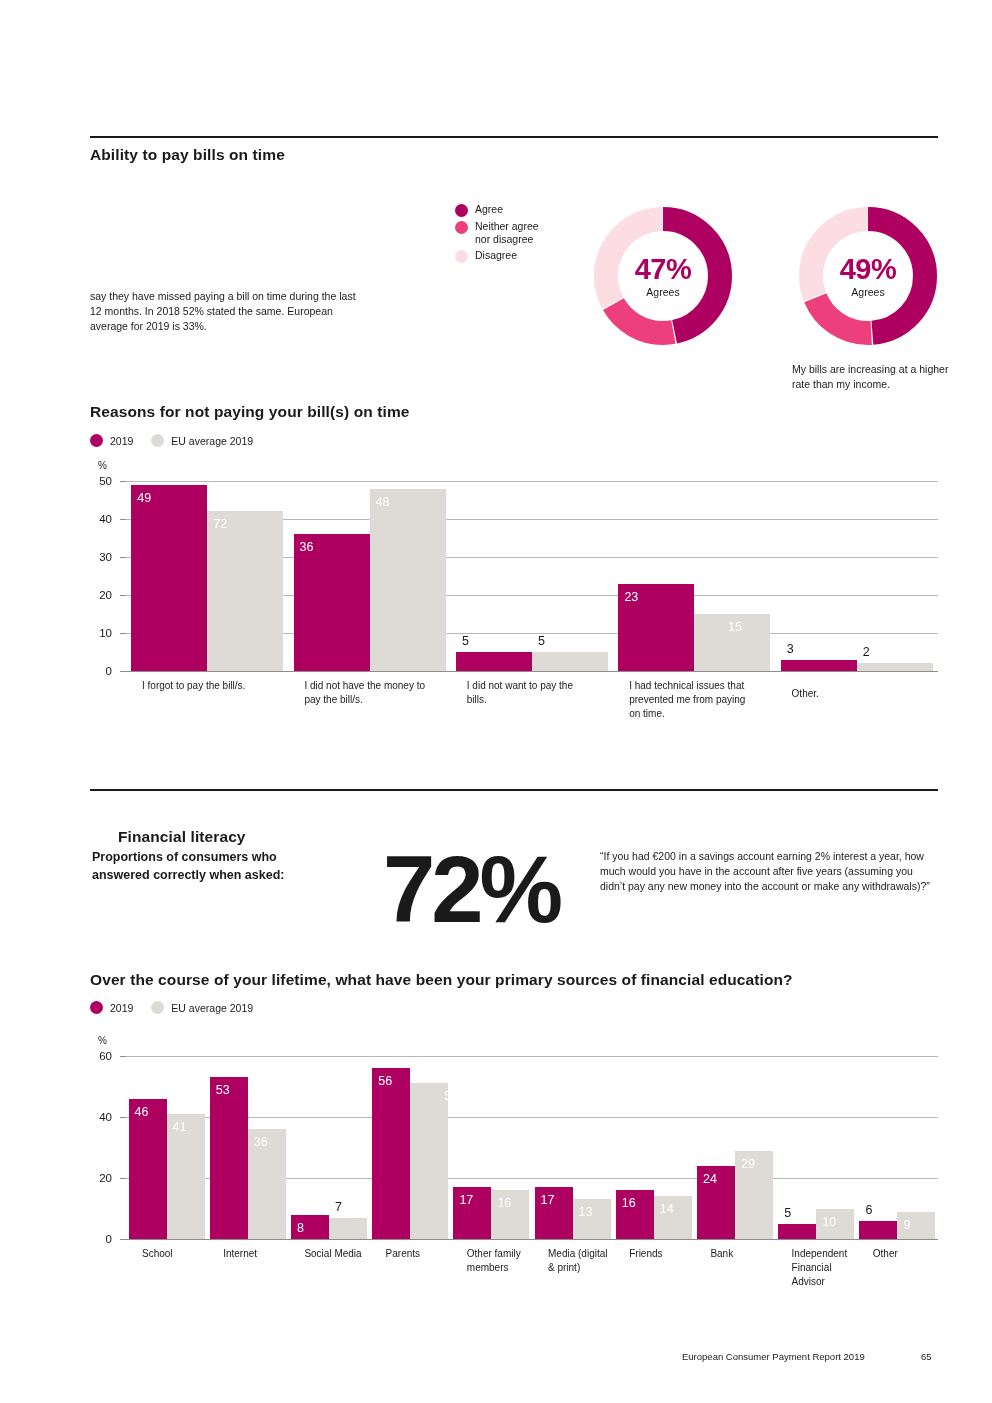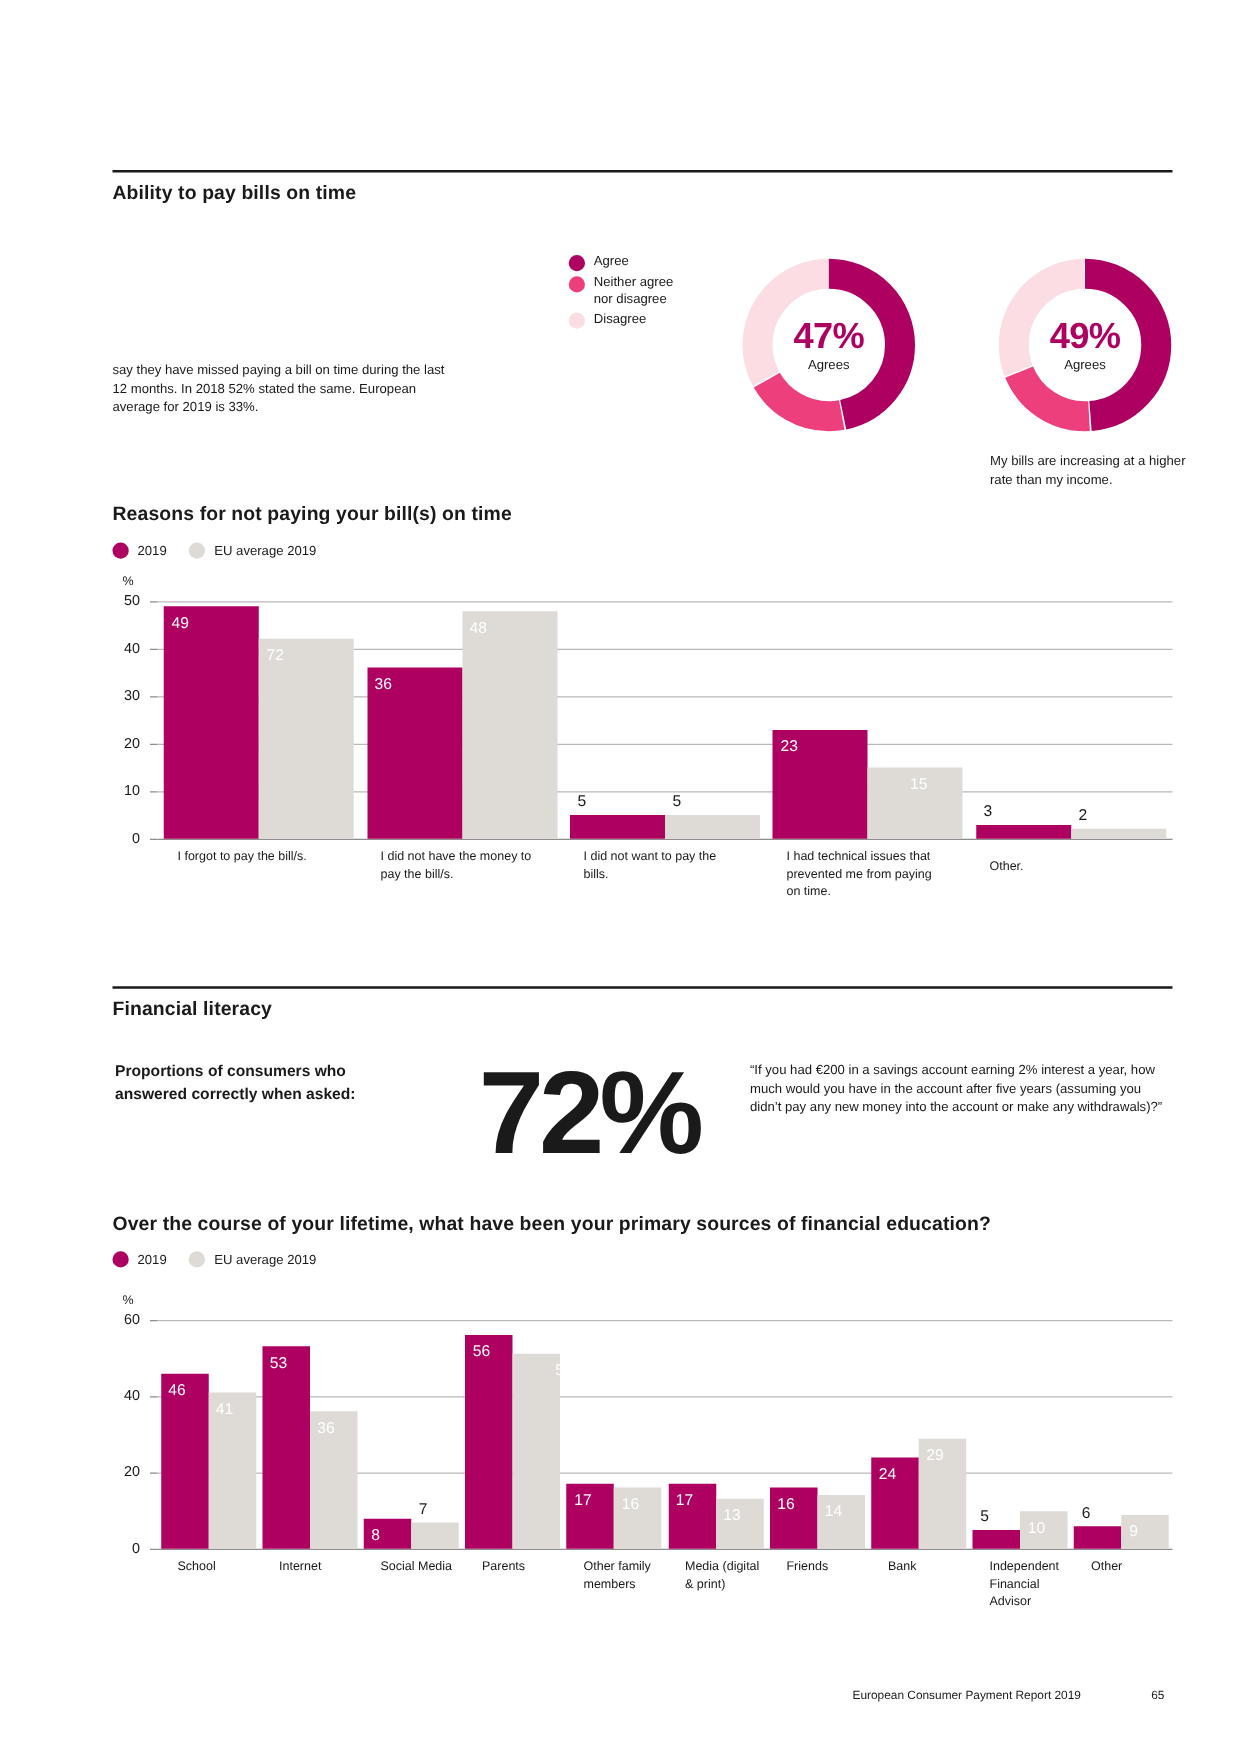--- a/index.html
+++ b/index.html
@@ -204,21 +204,21 @@
       <div class="bar-value inside" style="left: 594px; top: 166px; margin-left: 44px;">15</div>
       <div class="cat-label" style="left: 527.2px; top: 224px; width: 136px;">I had technical issues that prevented me from paying on time.</div>
       <div class="bar s2019" style="left: 690.8px; top: 204.6px; width: 76px; height: 11.4px; background: rgb(174, 0, 97);"></div>
       <div class="bar-value outside" style="left: 696.8px; top: 187.6px; color: rgb(26, 26, 26);">3</div>
       <div class="bar seu" style="left: 766.8px; top: 208.4px; width: 76px; height: 7.6px; background: rgb(222, 218, 214);"></div>
       <div class="bar-value outside" style="left: 772.8px; top: 191.4px;">2</div>
       <div class="cat-label" style="left: 689.6px; top: 212px; width: 136px; margin-top: 20px;">Other.</div>
     </div>
 
   <div class="rule" style="top:789px;"></div>
-  <div class="section-head" style="top:799px;">Financial literacy</div>
+  <div class="section-head" style="top:828px;margin-left:28px;">Financial literacy</div>
 
   <div class="lit-label" style="left:92px; top:849px;">Proportions of consumers who answered correctly when asked:</div>
   <div class="bigstat" style="left:383px; top:847px;">72%</div>
   <div class="lit-quote" style="left:600px; top:849px;">“If you had €200 in a savings account earning 2% interest a year, how much would you have in the account after five years (assuming you didn’t pay any new money into the account or make any withdrawals)?”</div>
 
   <div class="section-head" style="top:971px;">Over the course of your lifetime, what have been your primary sources of financial education?</div>
   <div class="chart-legend" style="left:90px; top:1001px;" id="legend-1">
       <div class="cl-item">
         <span class="cl-dot" style="background: rgb(174, 0, 97);"></span>
         <span class="cl-label">2019</span>

